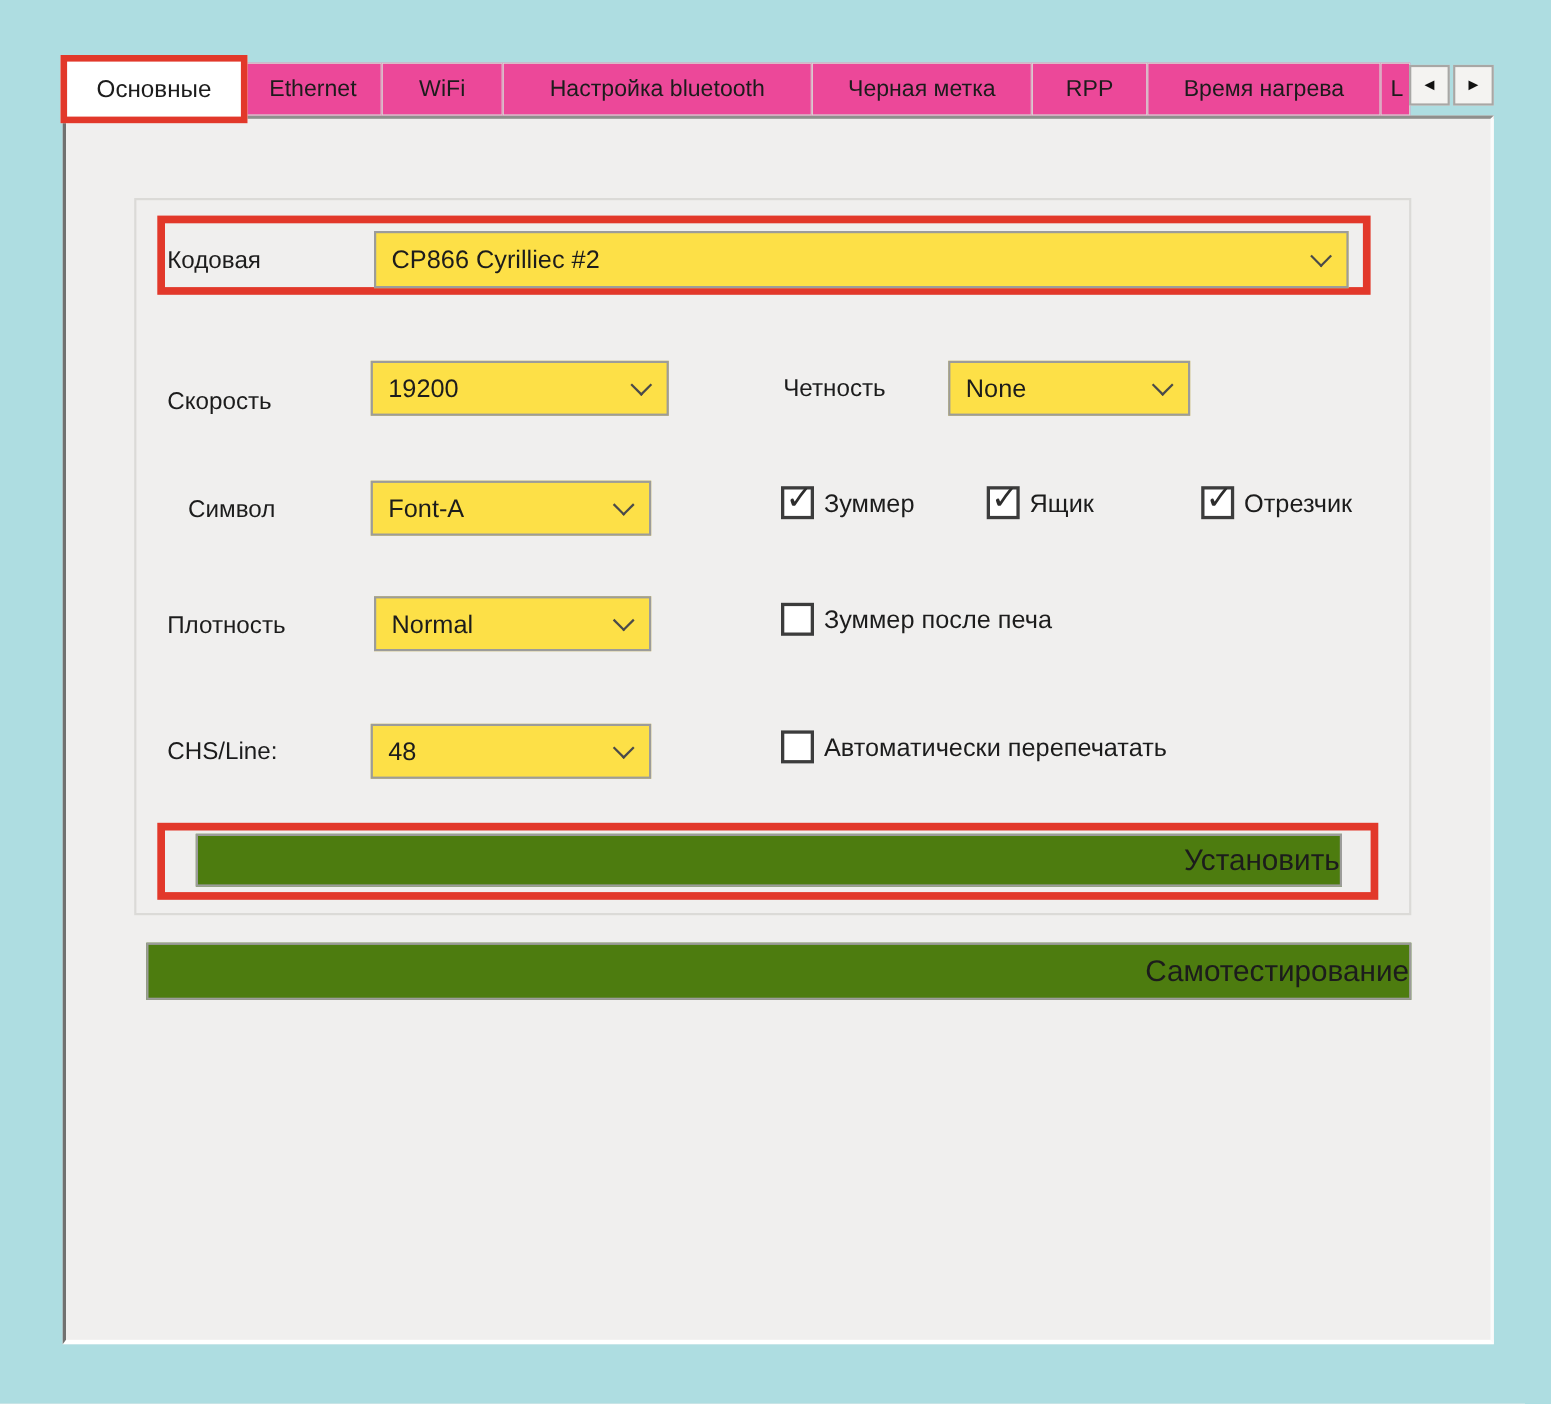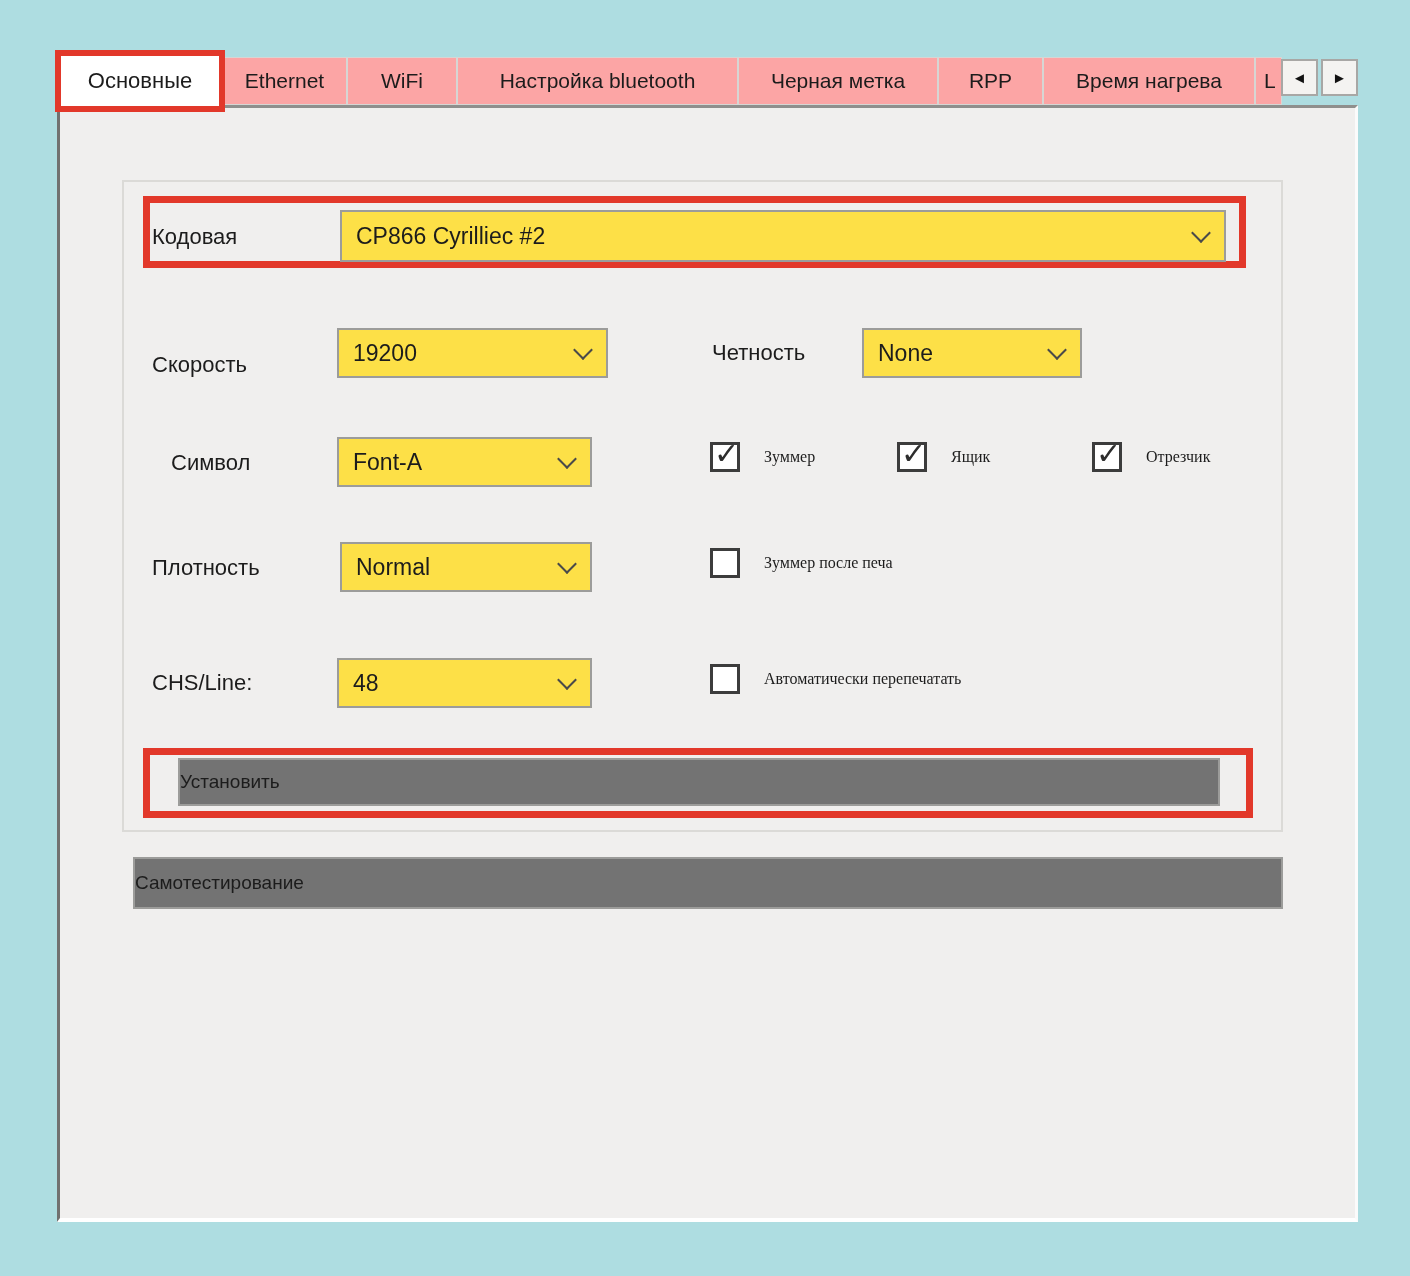--- a/index.html
+++ b/index.html
@@ -19,21 +19,21 @@
     border-left:3px solid #717170;
     border-right:3px solid #fbfbfb;
     border-bottom:4px solid #ffffff;
     border-top:3px solid #8f8f8d;
     box-sizing:border-box;
   }
 
   
   .tab{
     position:absolute;top:57px;height:48px;
-    background:#fca5a5;border:1px solid #d7d6d4;
+    background:#ec4899;border:1px solid #d7d6d4;
     box-sizing:border-box;
     display:flex;align-items:center;justify-content:center;
     font-size:21px;white-space:nowrap;overflow:hidden;
     z-index:2;cursor:default;
   }
   .tab.selected{
     top:50px;height:62px;background:#ffffff;
     border:6px solid #e2382a;
     font-size:22px;z-index:6;
   }
@@ -79,27 +79,27 @@
   .cbrow{position:absolute;display:flex;align-items:center;z-index:4;cursor:default;}
   .cbbox{
     width:30px;height:30px;background:#ffffff;border:3px solid #3c3c3c;
     box-sizing:border-box;display:flex;align-items:center;justify-content:center;
     flex:none;position:relative;
   }
   .cbbox.checked::after{
     content:"\2713";font-size:30px;color:#2d2d2d;line-height:1;
     position:absolute;left:1px;top:-6px;
   }
-  .cblabel{font-size:16px;margin-left:24px;white-space:nowrap;font-family:Liberation Serif, serif;}
+  .cblabel{font-size:23px;margin-left:9px;white-space:nowrap;}
 
   
   .btn{
-    position:absolute;background:#737373;border:2px solid #9c9c9a;
-    box-sizing:border-box;display:flex;align-items:center;justify-content:flex-start;
-    font-size:19px;z-index:4;cursor:default;
+    position:absolute;background:#4d7c0f;border:2px solid #9c9c9a;
+    box-sizing:border-box;display:flex;align-items:center;justify-content:flex-end;
+    font-size:27px;z-index:4;cursor:default;
     font-family:"Liberation Sans",sans-serif;color:#1c1c1c;
   }
 </style>
 </head>
 <body>
 
 <div class="screen">
 
   <div class="window-body"></div>
 

